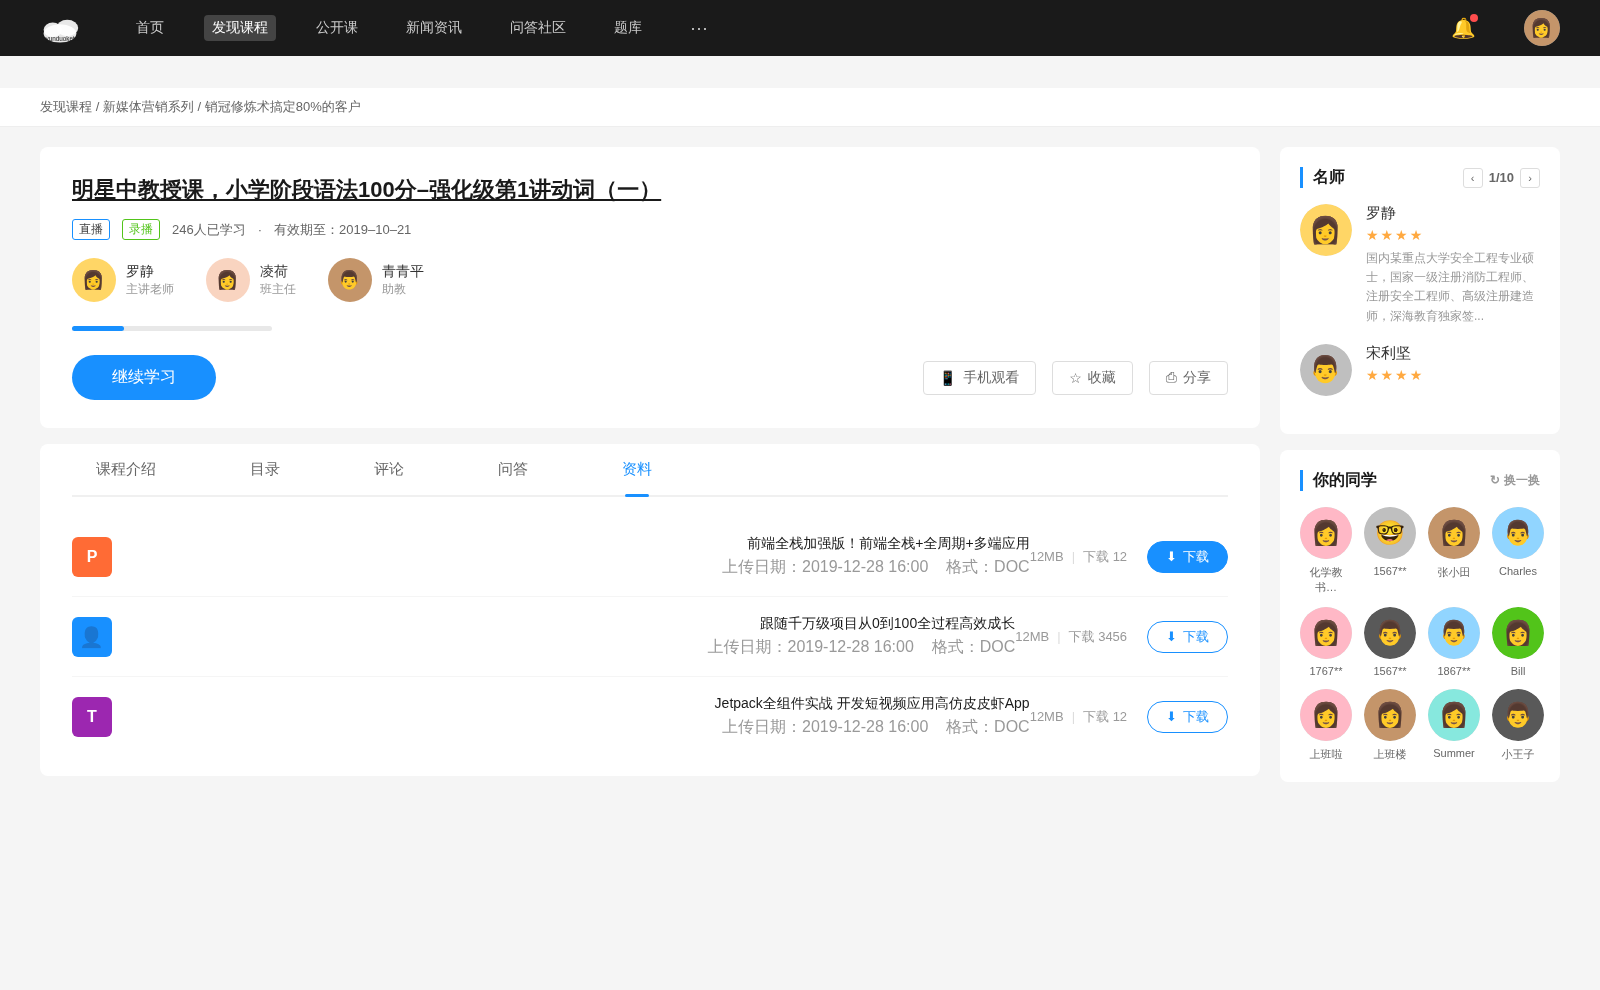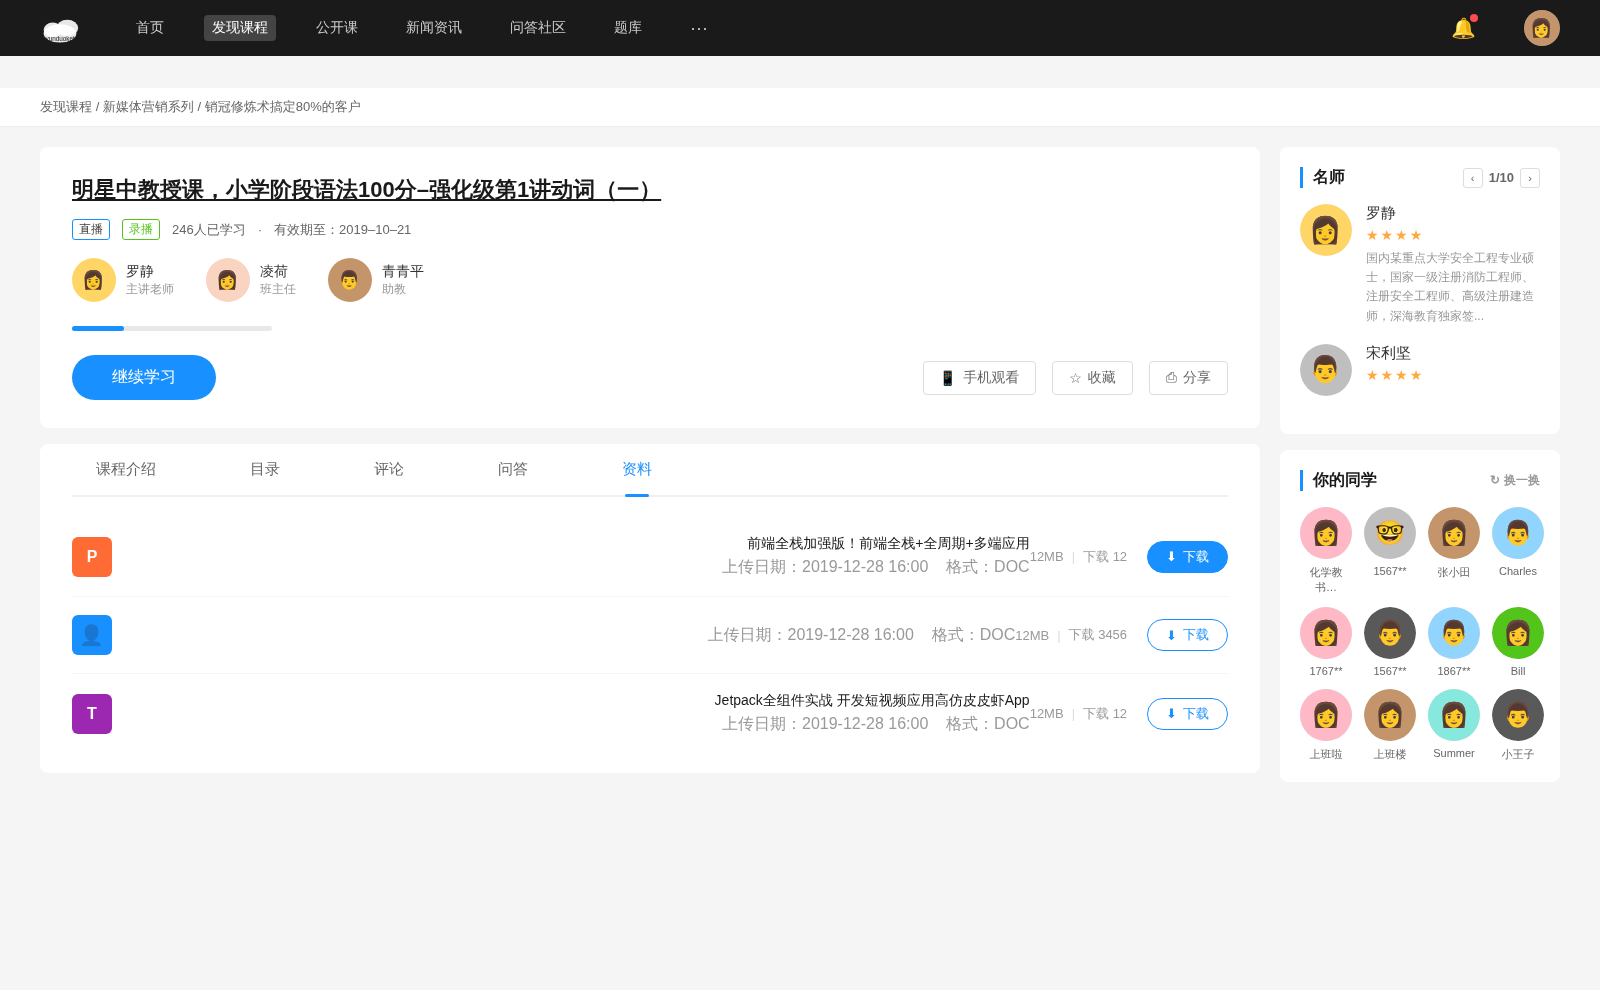--- a/index.html
+++ b/index.html
@@ -231,20 +231,21 @@
           </div>
           <button class="btn-download-filled">
             <span>⬇</span>
             <span>下载</span>
           </button>
         </div>
 
         <div class="resource-item">
           <div class="resource-icon resource-icon-user" style="font-size:20px;">👤</div>
           <div class="resource-info">
+            <div class="resource-title">跟随千万级项目从0到100全过程高效成长</div>
             <div class="resource-meta">
               <span>上传日期：2019-12-28  16:00</span>&nbsp;&nbsp;&nbsp;
               <span>格式：DOC</span>
             </div>
           </div>
           <div class="resource-stats">
             <span>12MB</span>
             <span class="resource-divider">|</span>
             <span>下载 3456</span>
           </div>

